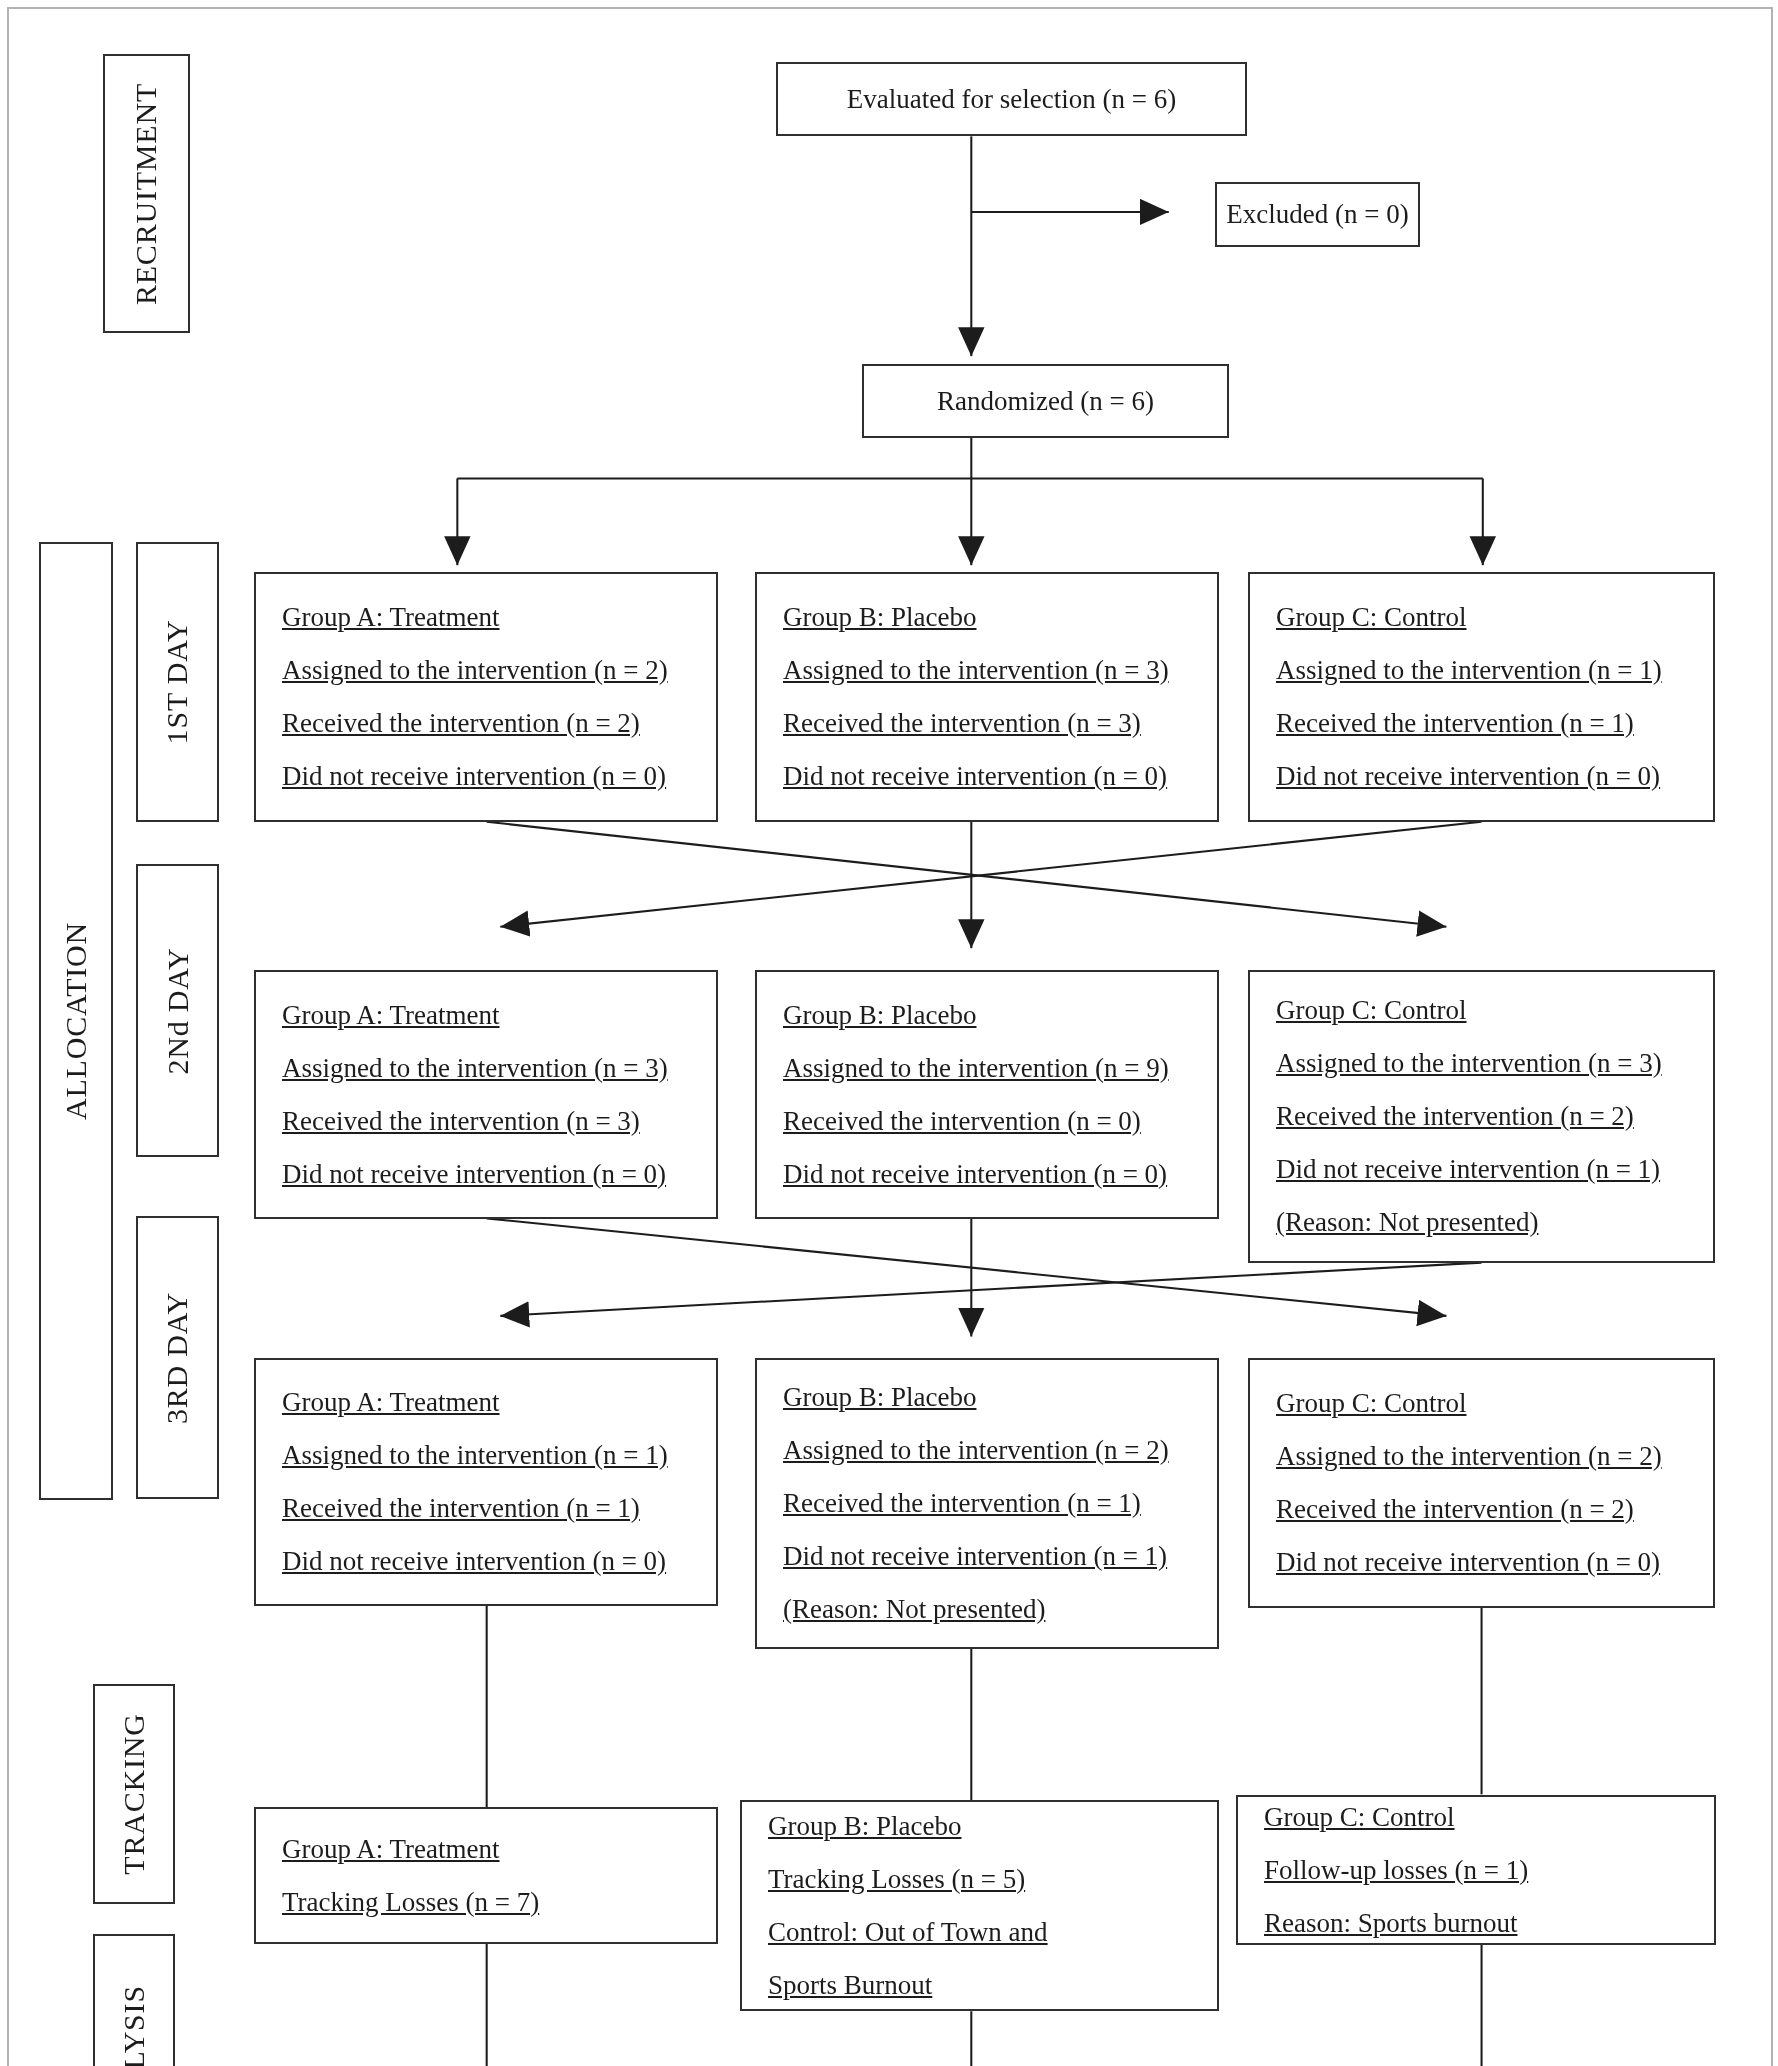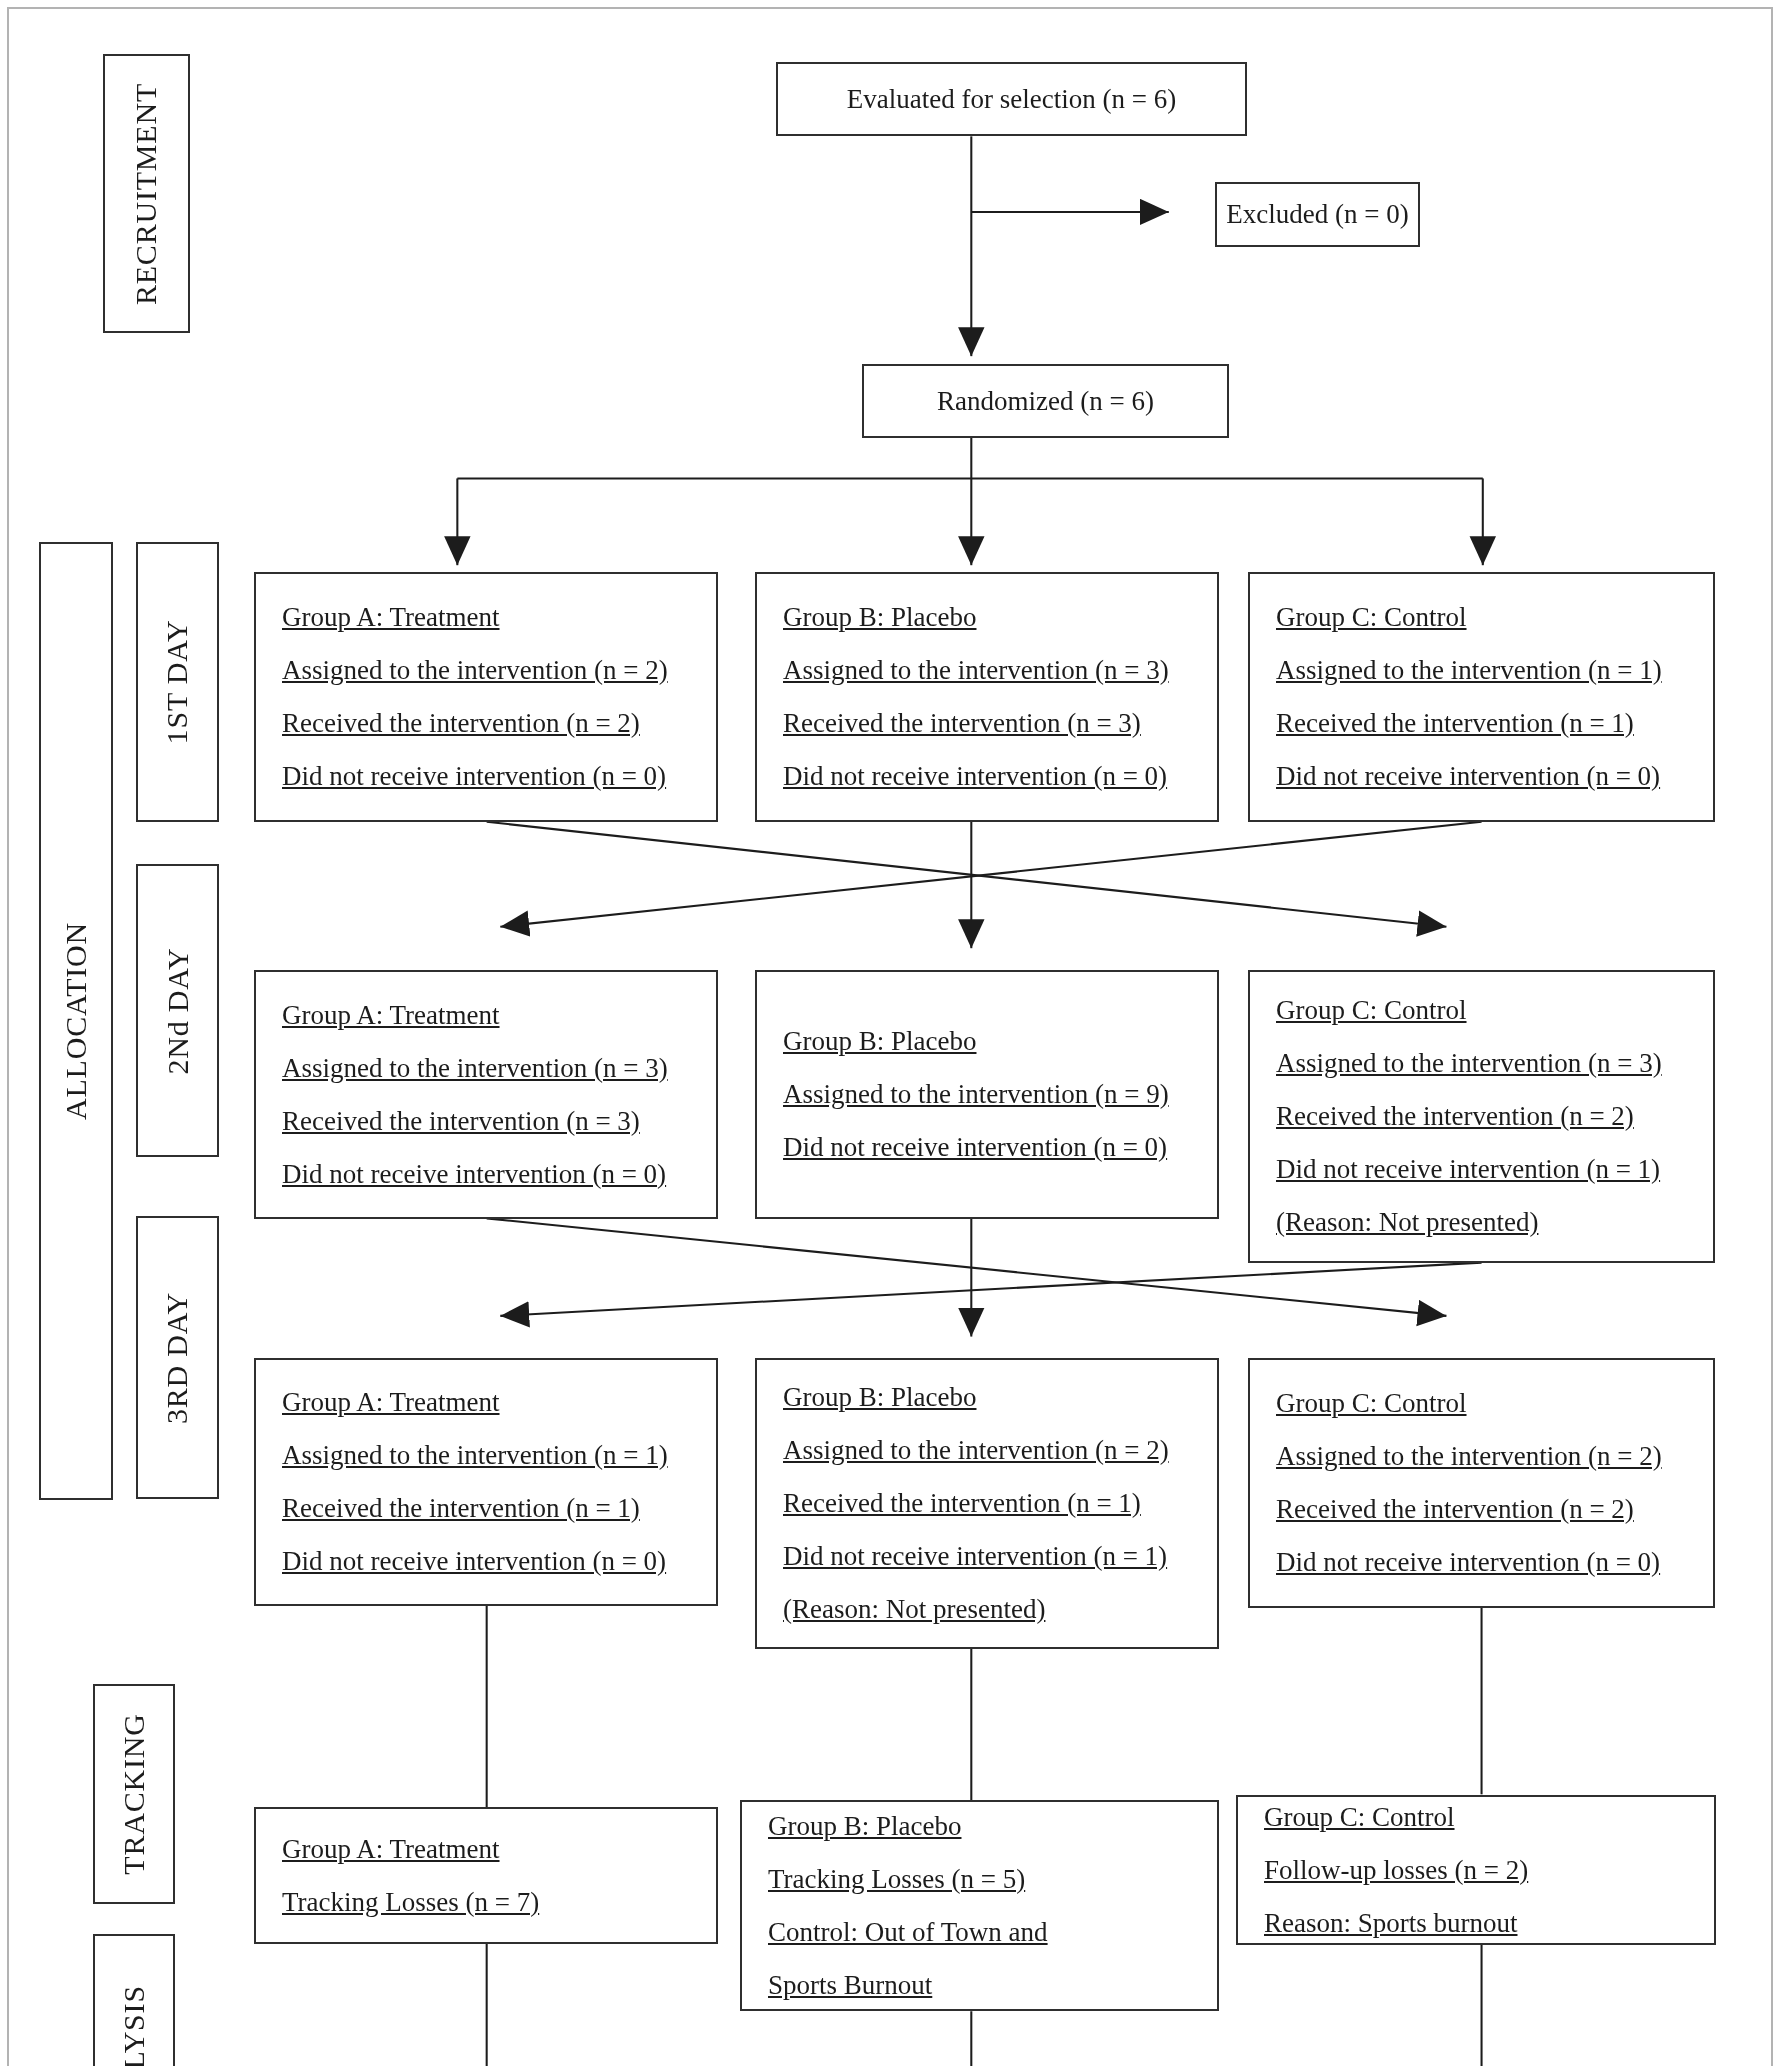--- a/index.html
+++ b/index.html
@@ -171,20 +171,21 @@
 
   <div class="box lines" id="box-day2-a">
       <div class="line">Group A: Treatment</div>
       <div class="line">Assigned to the intervention (n = 3)</div>
       <div class="line">Received the intervention (n = 3)</div>
       <div class="line">Did not receive intervention (n = 0)</div>
     </div>
   <div class="box lines" id="box-day2-b">
       <div class="line">Group B: Placebo</div>
       <div class="line">Assigned to the intervention (n = 9)</div>
+      <div class="line">Received the intervention (n = 0)</div>
       <div class="line">Did not receive intervention (n = 0)</div>
     </div>
   <div class="box lines" id="box-day2-c">
       <div class="line">Group C: Control</div>
       <div class="line">Assigned to the intervention (n = 3)</div>
       <div class="line">Received the intervention (n = 2)</div>
       <div class="line">Did not receive intervention (n = 1)</div>
       <div class="line">(Reason: Not presented)</div>
     </div>
 
@@ -213,18 +214,18 @@
       <div class="line">Tracking Losses (n = 7)</div>
     </div>
   <div class="box lines" id="box-track-b">
       <div class="line">Group B: Placebo</div>
       <div class="line">Tracking Losses (n = 5)</div>
       <div class="line">Control: Out of Town and</div>
       <div class="line">Sports Burnout</div>
     </div>
   <div class="box lines" id="box-track-c">
       <div class="line">Group C: Control</div>
-      <div class="line">Follow-up losses (n = 2)</div>
+      <div class="line">Follow-up losses (n = 1)</div>
       <div class="line">Reason: Sports burnout</div>
     </div>
 
 </div>
 
 
 </body></html>

